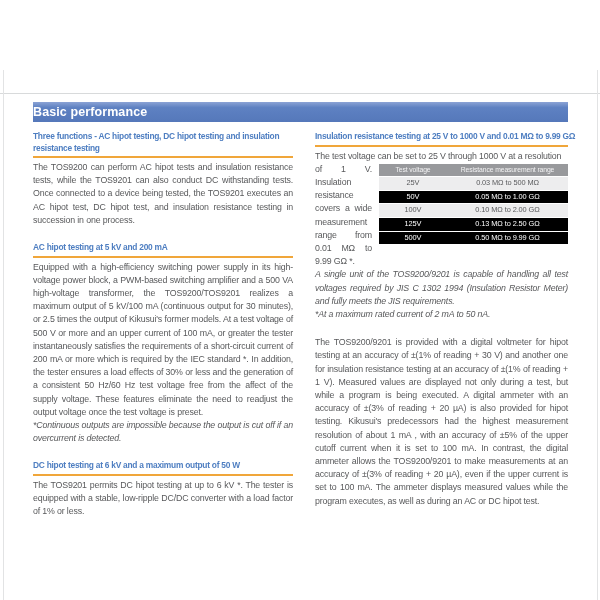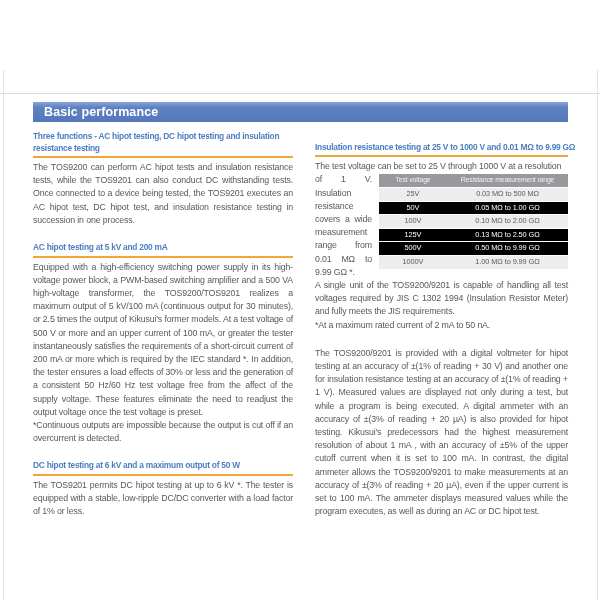--- a/index.html
+++ b/index.html
@@ -28,31 +28,29 @@
 
   
   .banner {
     position: absolute;
     left: 33px; top: 102px; width: 535px; height: 20px;
     background: linear-gradient(180deg, #8ba3d5 0%, #5e81c2 28%, #5578ba 100%);
     color: #ffffff;
     font-size: 12.5px;
     font-weight: bold;
     line-height: 20px;
-    padding-left: 11px;
     box-sizing: border-box;
     letter-spacing: 0.1px;
   }
 
   .columns {
     position: absolute;
     left: 33px; top: 131px; width: 535px;
     display: flex;
     gap: 22px;
-    align-items: flex-end;
   }
   .col { box-sizing: border-box; }
   .col-left  { width: 268px; }
   .col-right { width: 253px; }
 
   .section { margin: 0 0 13px 0; }
   .section + .section { margin-top: 15px; }
 
   .sec-heading {
     color: #4e7ec1;
@@ -67,21 +65,21 @@
   .sec-heading.nowrap { white-space: nowrap; overflow: visible; }
 
   .body-text {
     color: #58595b;
     font-size: 8.8px;
     letter-spacing: -0.15px;
     line-height: 13.2px;
     text-align: justify;
     margin: 0;
   }
-  .body-text + .body-text { margin-top: 0; }
+  .body-text + .body-text { margin-top: 0; font-style: italic; }
 
   
   .spec-table {
     float: right;
     width: 189px;
     margin: 1px 0 5px 7px;
     border-collapse: collapse;
     table-layout: fixed;
   }
   .spec-table th, .spec-table td {
@@ -170,24 +168,20 @@
             <td>0.10 MΩ to 2.00 GΩ</td>
           </tr>
           <tr class="row-dark">
             <td>125V</td>
             <td>0.13 MΩ to 2.50 GΩ</td>
           </tr>
           <tr class="row-dark">
             <td>500V</td>
             <td>0.50 MΩ to 9.99 GΩ</td>
           </tr>
-          <tr class="row-light">
-            <td>1000V</td>
-            <td>1.00 MΩ to 9.99 GΩ</td>
-          </tr>
         </tbody>
       </table>
 
       <p class="body-text">of 1 V.  Insulation resistance covers a wide measurement range from 0.01 MΩ to 9.99 GΩ *.</p>
       <p class="body-text">A single unit of the TOS9200/9201 is capable of handling all test voltages required by JIS C 1302 1994 (Insulation Resistor Meter) and fully meets the JIS requirements.</p>
       <p class="body-text">*At a maximum rated current of 2 mA to 50 nA.</p>
     </div>
 
     <div class="section">
       <p class="body-text">The TOS9200/9201 is provided with a digital voltmeter for hipot testing at an accuracy of ±(1% of reading + 30 V) and another one for insulation resistance testing at an accuracy of ±(1% of reading + 1 V).  Measured values are displayed not only during a test, but while a program is being executed.  A digital ammeter with an accuracy of ±(3% of reading + 20 µA) is also provided for hipot testing.  Kikusui's predecessors had the highest measurement resolution of about 1 mA , with an accuracy of ±5% of the upper cutoff current when it is set to 100 mA.  In contrast, the digital ammeter allows the TOS9200/9201 to make measurements at an accuracy of ±(3% of reading + 20 µA), even if the upper current is set to 100 mA.  The ammeter displays measured values while the program executes, as well as during an AC or DC hipot test.</p>

